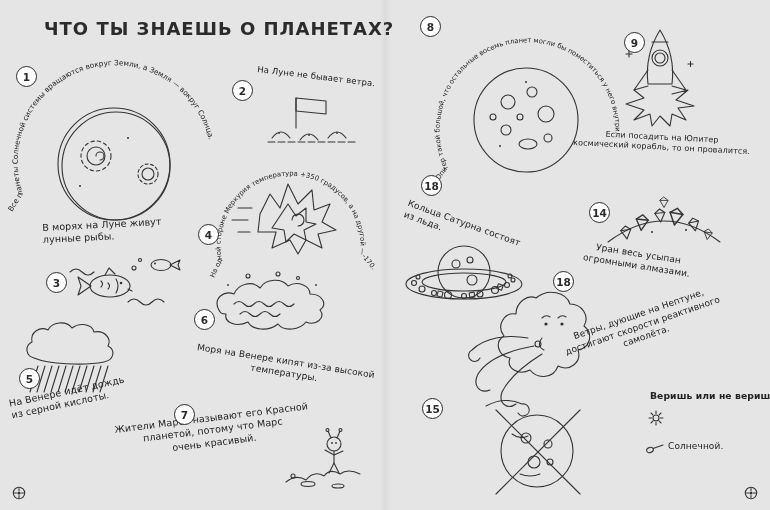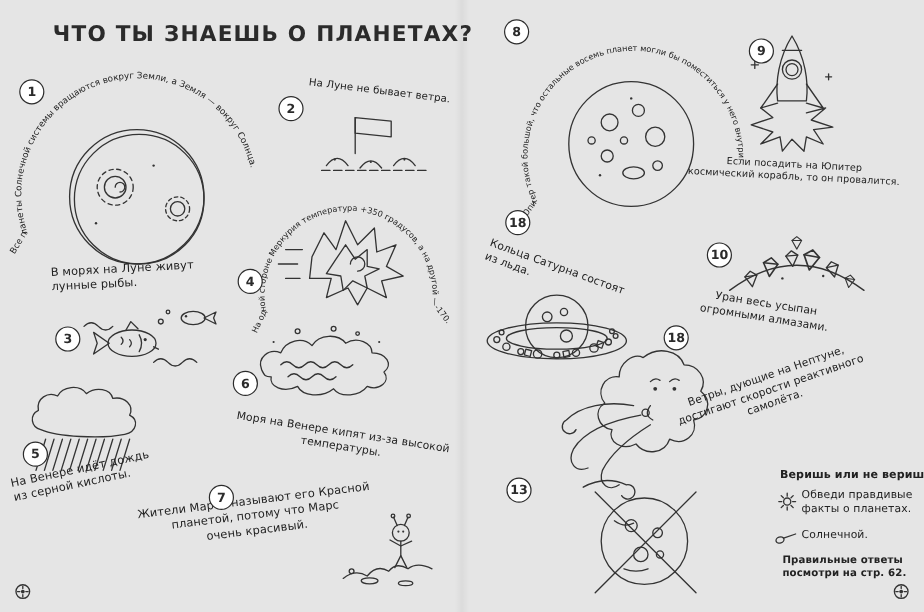--- a/index.html
+++ b/index.html
@@ -194,21 +194,21 @@
     <circle cx="95" cy="58" r="3.5"></circle>
       <circle cx="107" cy="53" r="2.5"></circle>
       <circle cx="113" cy="48" r="2"></circle>
     <circle cx="18" cy="45" r="2"></circle>
       <circle cx="110" cy="44" r="2"></circle>
     <rect x="-2.5" y="-2.5" width="5" height="5" transform="translate(40,62) rotate(15)"></rect>
     <rect x="-2.5" y="-2.5" width="5" height="5" transform="translate(72,63) rotate(-10)"></rect>
     <rect x="-2.5" y="-2.5" width="5" height="5" transform="translate(100,55) rotate(20)"></rect>
   </svg>
 
-  <div class="num" style="left:589px;top:202px">10</div>
+  <div class="num" style="left:589px;top:202px">14</div>
   <svg style="left:604px;top:170px" width="120" height="78" viewBox="0 0 120 78">
     <defs>
       <g id="gem">
         <path d="M0,-6 L5,-2 L0,7 L-5,-2 Z"></path>
         <path d="M-5,-2 L5,-2"></path>
       </g>
     </defs>
     <path d="M4,72 Q60,30 116,72"></path>
     <use href="#gem" transform="translate(22,62) rotate(-8)"></use>
     <use href="#gem" transform="translate(38,52) scale(1.2) rotate(6)"></use>
@@ -233,47 +233,43 @@
     <circle cx="80" cy="64" r="3"></circle>
     <path d="M76,66 C54,70 30,78 20,94 C14,106 22,114 32,110"></path>
     <path d="M84,74 C68,84 52,96 44,112 C40,124 50,130 58,124"></path>
     <path d="M70,58 C48,54 26,58 14,70 a6,6 0 1 0 8,8"></path>
     <path d="M28,126 q18,-10 36,-2 a6,6 0 1 1 -4,9"></path>
   </svg>
   <div class="txt center" style="left:560px;top:336px;font-size:9px;transform:rotate(-19deg)">Ветры, дующие на Нептуне,
 достигают скорости реактивного
 самолёта.</div>
 
-  <div class="num" style="left:422px;top:398px">13</div>
+  <div class="num" style="left:422px;top:398px">15</div>
   <svg style="left:490px;top:404px" width="96" height="98" viewBox="0 0 96 98">
     <circle cx="47" cy="47" r="36"></circle>
     <circle cx="36" cy="34" r="5"></circle>
       <circle cx="58" cy="40" r="4"></circle>
       <circle cx="44" cy="58" r="6"></circle>
       <circle cx="60" cy="58" r="3"></circle>
     <path d="M22,30 q8,6 16,2"></path>
       <path d="M30,70 q10,4 20,0"></path>
     <line x1="6" y1="6" x2="90" y2="90"></line>
     <line x1="90" y1="6" x2="6" y2="90"></line>
   </svg>
 
   <div class="txt nowrap b" style="left:650px;top:390px;font-size:9.2px">Веришь или не веришь?</div>
   <svg style="left:648px;top:410px" width="16" height="16" viewBox="0 0 16 16">
     <circle cx="8" cy="8" r="3"></circle>
     <path d="M8,1 v2.5 M8,12.5 V15 M1,8 h2.5 M12.5,8 H15 M3,3 l1.8,1.8 M11.2,11.2 L13,13 M13,3 l-1.8,1.8 M4.8,11.2 L3,13"></path>
   </svg>
-  <div class="txt" style="left:668px;top:408px;font-size:9px">Обведи правдивые
-факты о планетах.</div>
   <svg style="left:646px;top:442px" width="18" height="12" viewBox="0 0 18 12">
     <ellipse cx="4" cy="8" rx="3.4" ry="2.5" transform="rotate(-18 4 8)"></ellipse>
     <path d="M7,6.5 L17,3"></path>
   </svg>
   <div class="txt" style="left:668px;top:441px;font-size:9px">Солнечной.</div>
-  <div class="txt b" style="left:652px;top:462px;font-size:8.5px">Правильные ответы
-посмотри на стр. 62.</div>
 
   <svg style="left:12px;top:486px" width="14" height="14" viewBox="0 0 14 14">
     <circle cx="7" cy="7" r="5.7"></circle>
       <circle class="fill" cx="7" cy="7" r="1.6"></circle>
     <path d="M7,2.5 v2 M7,9.5 v2 M2.5,7 h2 M9.5,7 h2"></path>
   </svg>
   <svg style="left:744px;top:486px" width="14" height="14" viewBox="0 0 14 14">
     <circle cx="7" cy="7" r="5.7"></circle>
       <circle class="fill" cx="7" cy="7" r="1.6"></circle>
     <path d="M7,2.5 v2 M7,9.5 v2 M2.5,7 h2 M9.5,7 h2"></path>

